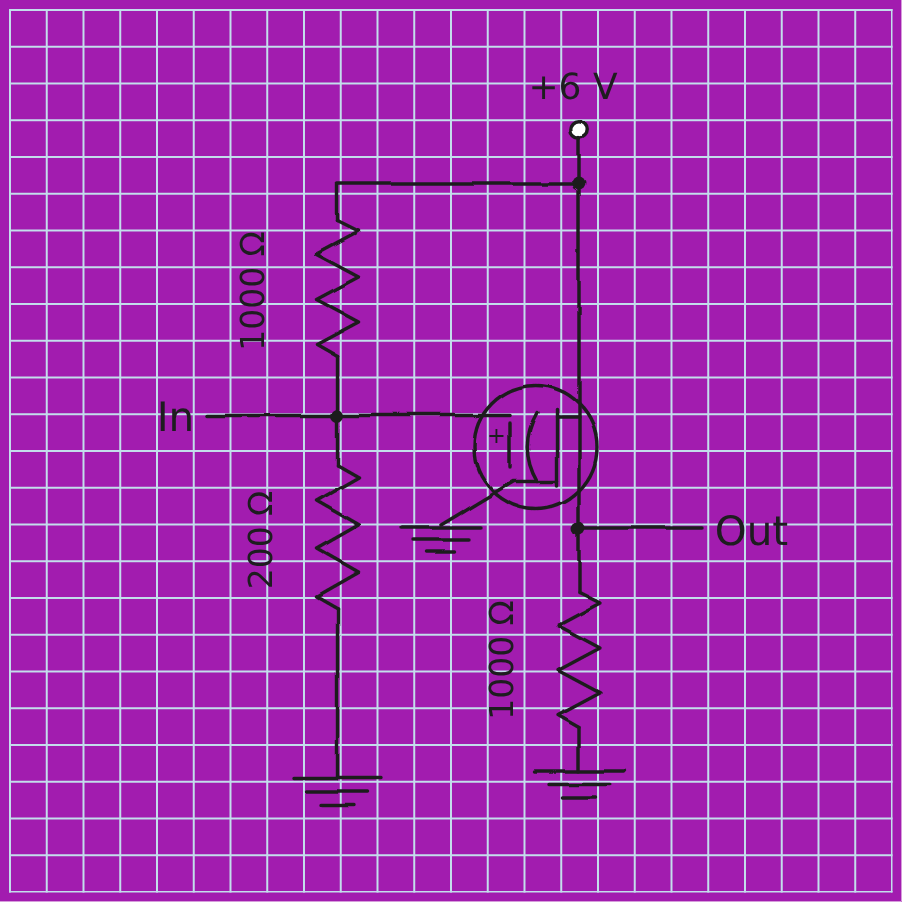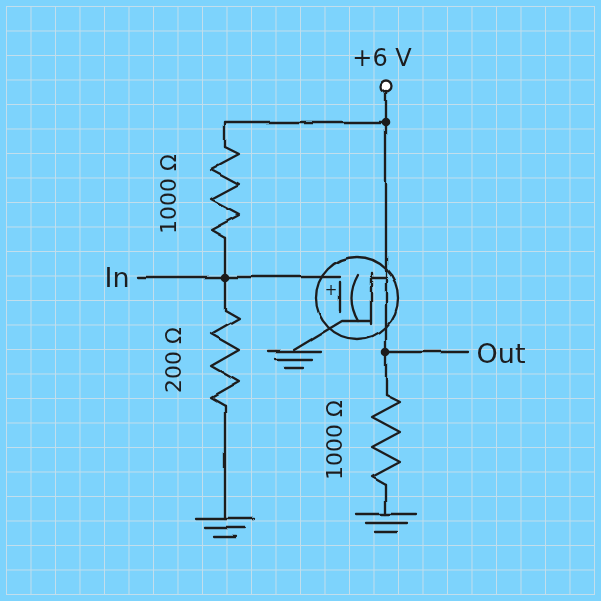--- a/index.html
+++ b/index.html
@@ -1,17 +1,17 @@
 <!DOCTYPE html>
 <html><head>
 <meta charset="utf-8">
 <style>
   html,body{margin:0;padding:0;background:#ffffff;}
   body{width:601px;height:601px;overflow:hidden;font-family:"DejaVu Sans",sans-serif;}
-  .stage{position:relative;width:601px;height:601px;background:#7dd3fc;}
+  .stage{position:relative;width:601px;height:601px;background:#a21caf;}
   .grid{
     position:absolute;inset:6px;
     background-image:
       linear-gradient(to right,#c3deec 1px,transparent 1px),
       linear-gradient(to bottom,#c3deec 1px,transparent 1px);
     background-size:24.5px 24.5px;
   }
   svg.schematic{position:absolute;inset:0;width:601px;height:601px;}
   .ink path,.ink circle{stroke:#1d1d1f;stroke-width:2.3;fill:none;stroke-linecap:round;stroke-linejoin:round;}
   .ink circle.dot{fill:#1d1d1f;stroke:none;}

